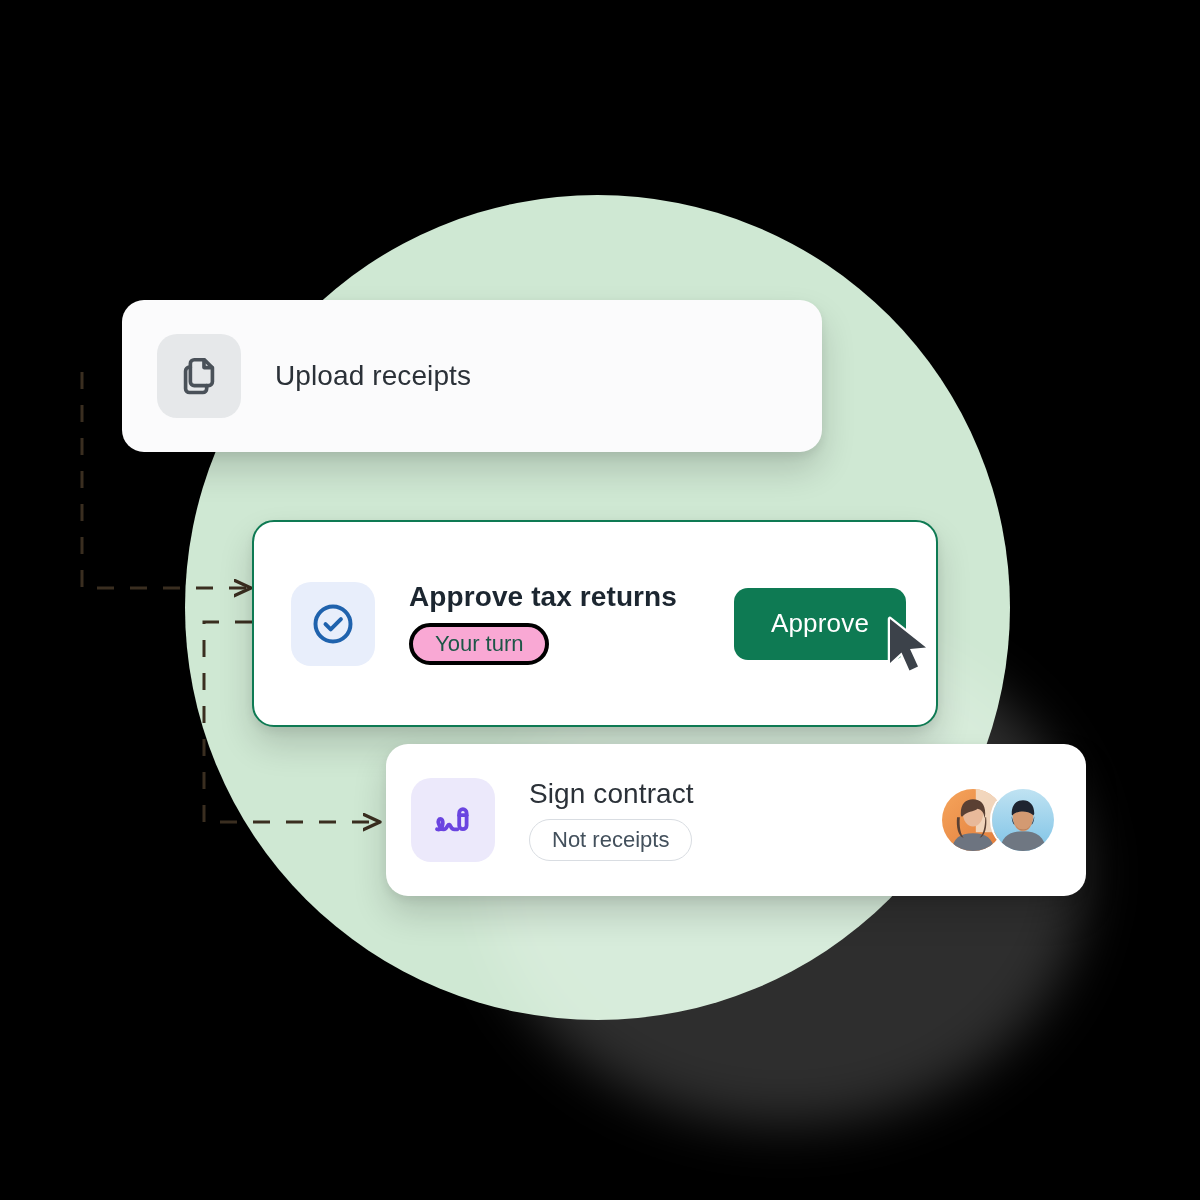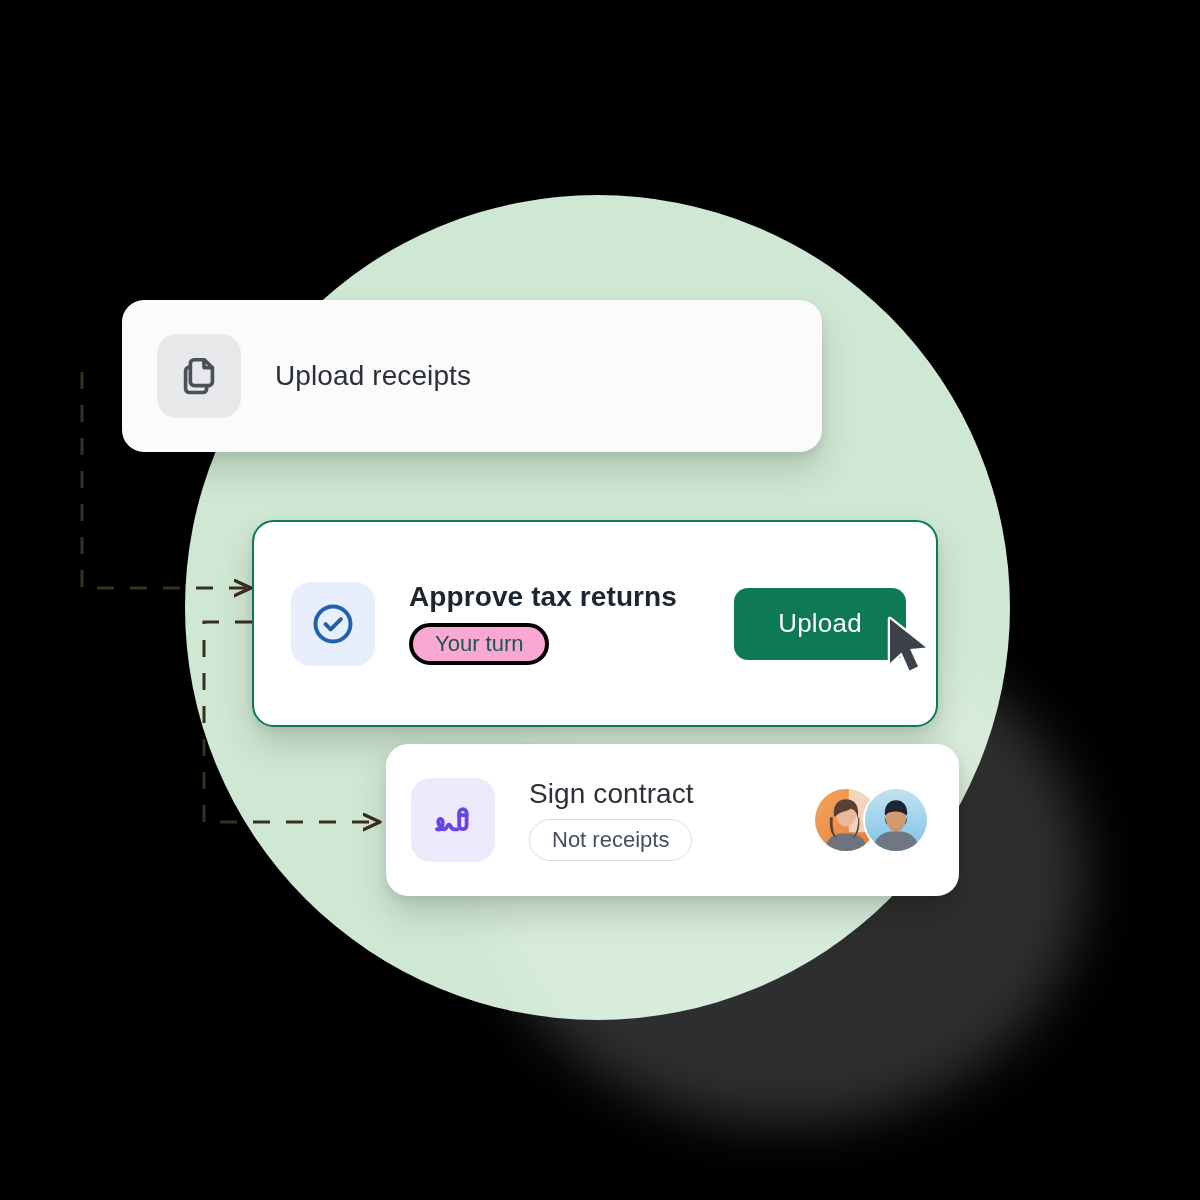--- a/index.html
+++ b/index.html
@@ -70,21 +70,21 @@
     left: 252px;
     top: 520px;
     width: 686px;
     height: 207px;
     padding-left: 37px;
     border: 2px solid #0e7a53;
   }
   #card-sign {
     left: 386px;
     top: 744px;
-    width: 573px;
+    width: 700px;
     height: 152px;
     padding-left: 25px;
   }
 
   
   .icon-tile {
     flex: 0 0 auto;
     width: 84px;
     height: 84px;
     border-radius: 20px;
@@ -226,21 +226,21 @@
       <svg width="50" height="50" viewBox="0 0 24 24" fill="none" stroke="#1f62ad" stroke-width="1.9" stroke-linecap="round" stroke-linejoin="round">
         <circle cx="12" cy="12" r="8.4"></circle>
         <path d="M8.4 12.1 L10.9 14.6 L15.8 9.7"></path>
       </svg>
     </div>
     <div class="card-body">
       <div class="card-title bold">Approve tax returns</div>
       <span class="badge badge-yourturn">Your turn</span>
     </div>
     <div class="card-action">
-      <button class="btn-review">Upload</button>
+      <button class="btn-review">Approve</button>
     </div>
   </div>
 
   <div class="card" id="card-sign">
     <div class="icon-tile tile-purple">
       <svg width="48" height="48" viewBox="0 0 24 24" fill="none" stroke="#6a44e0" stroke-width="1.9" stroke-linecap="round" stroke-linejoin="round">
         <path d="M4 16.6 c1.6 0.6 2.8-0.8 2.9-2.9 c0.07-1.5-0.5-2.3-1.2-2.3 c-0.8 0-1.3 1-0.9 2.3 c0.5 1.7 1.6 3 2.6 3 c0.9 0 1.4-0.9 1.9-1.8 c0.5-0.9 1.1-0.7 1.5 0.2 c0.4 0.9 0.9 1.6 1.9 1.6 h1.4"></path>
         <rect x="15.1" y="6.6" width="3.7" height="10" rx="1.85"></rect>
         <path d="M15.1 9.6 h3.7"></path>
       </svg>

